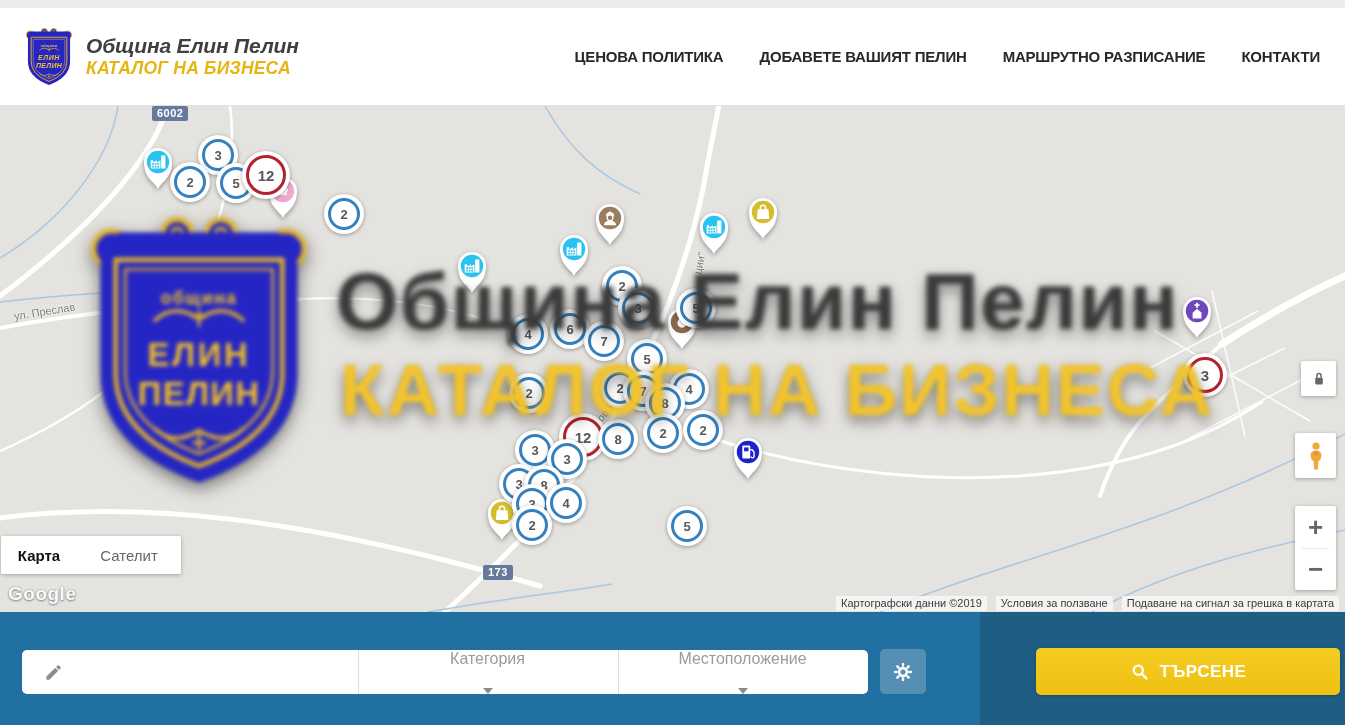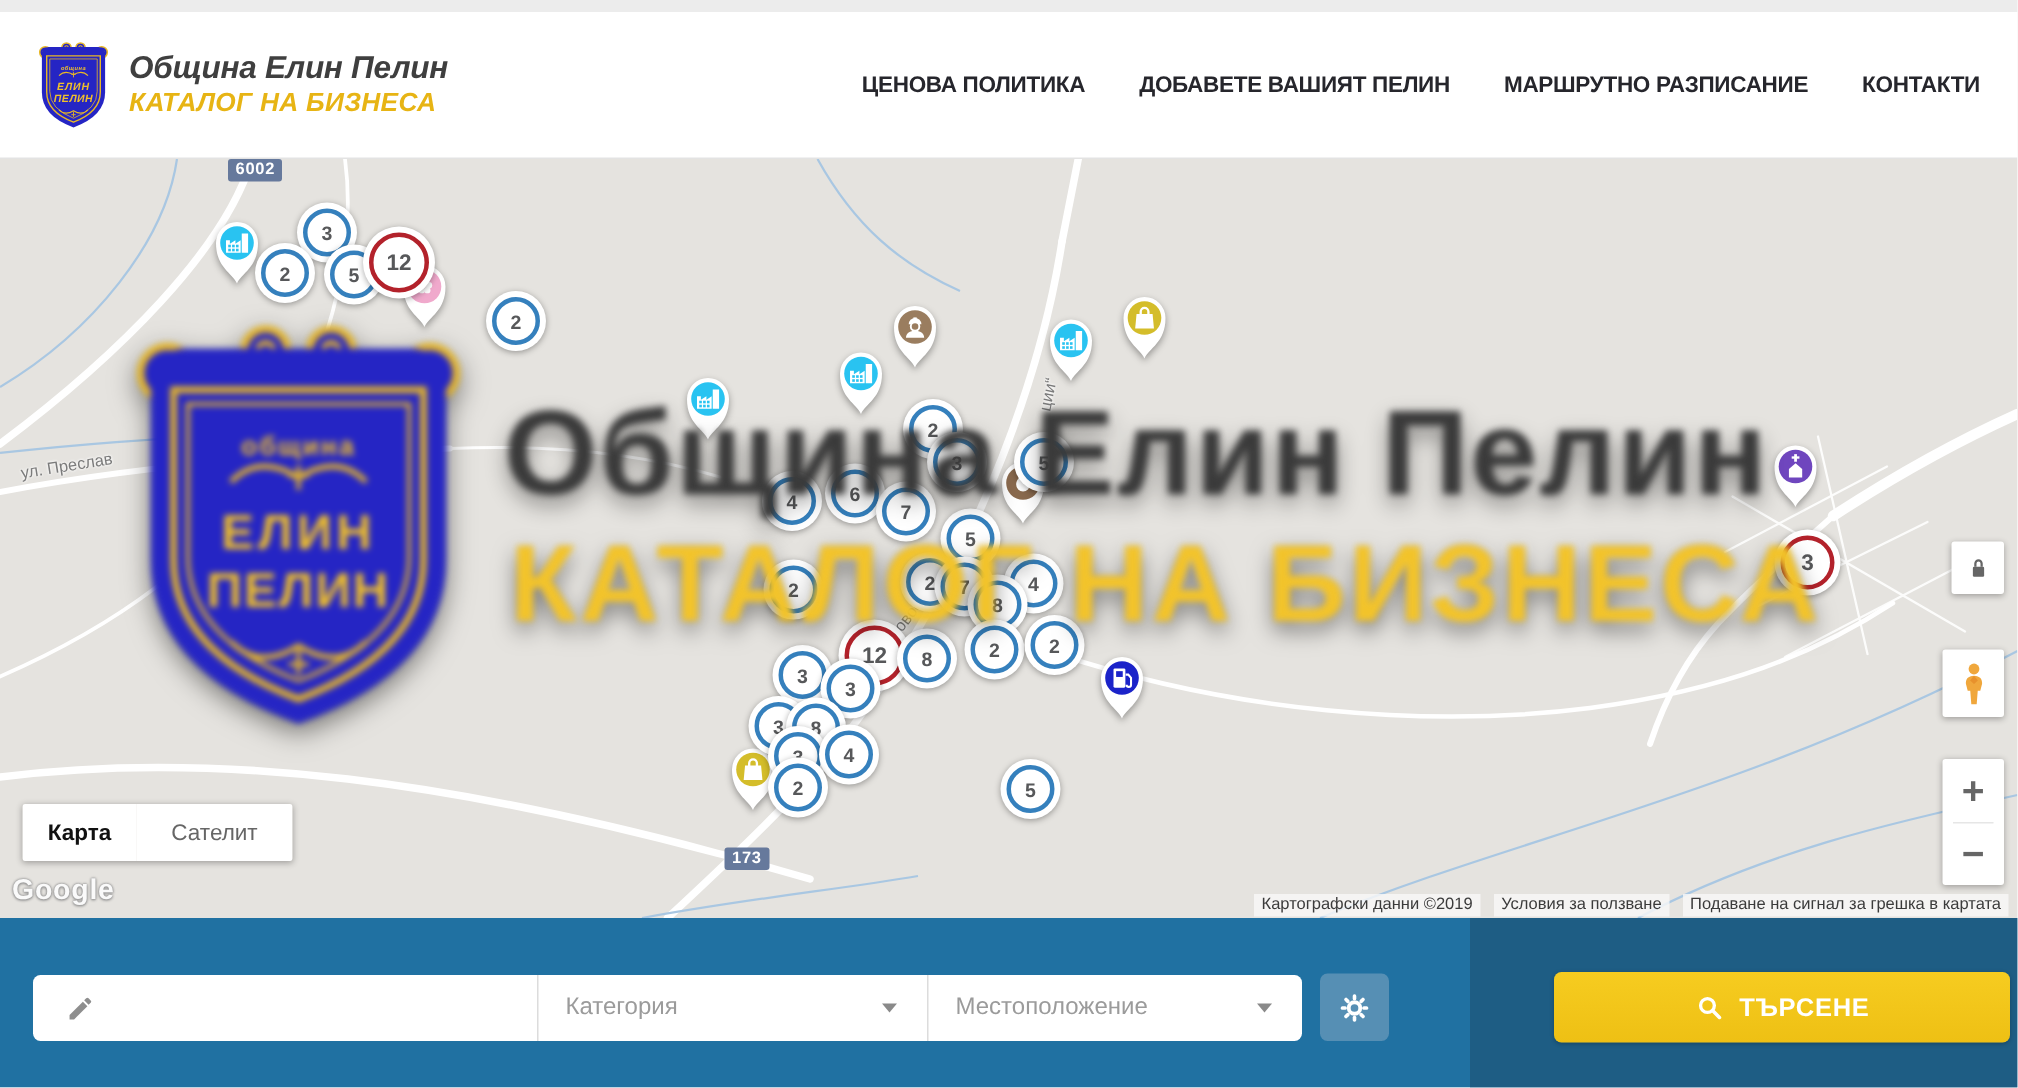--- a/index.html
+++ b/index.html
@@ -29,21 +29,21 @@
   .cluster::before { content:""; position:absolute; inset:4px; border-radius:50%; border:3px solid var(--ring); }
   .cluster span { position:relative; font-weight:700; color:#57585a; }
 
   
   #watermark { position:absolute; left:0; top:0; width:100%; height:100%; pointer-events:none; }
   #wm-crest { position:absolute; left:78px; top:106px; width:242px; height:280px; filter:blur(2.1px) drop-shadow(0 6px 9px rgba(0,0,0,.5)); }
   .wm-line1 { position:absolute; left:336px; top:150px; font-size:80px; font-weight:700; color:#3a3a3a; letter-spacing:1.5px; white-space:nowrap; filter:blur(2.4px) drop-shadow(0 6px 7px rgba(0,0,0,.45)); }
   .wm-line2 { position:absolute; left:340px; top:242px; font-size:73px; font-weight:700; color:#f2c32a; letter-spacing:2px; white-space:nowrap; filter:blur(2.2px) drop-shadow(0 6px 7px rgba(0,0,0,.5)); }
 
   
-  #maptype { position:absolute; left:15px; top:430px; display:flex; box-shadow:0 1px 4px rgba(0,0,0,.3); border-radius:2px; overflow:hidden; }
+  #maptype { position:absolute; left:1px; top:430px; display:flex; box-shadow:0 1px 4px rgba(0,0,0,.3); border-radius:2px; overflow:hidden; }
   #maptype button { border:none; background:#fff; height:38px; font-family:"Liberation Sans",sans-serif; font-size:15px; cursor:pointer; }
   #btn-map { width:76px; font-weight:700; color:#111; border-right:1px solid #ececec; }
   #btn-sat { width:104px; color:#666; }
   #google-logo { position:absolute; left:8px; top:477px; font-size:19px; font-weight:700; letter-spacing:0.5px; color:rgba(255,255,255,.95); text-shadow:0 0 1px #9a9a9a,0 0 2px #9a9a9a,0 1px 2px #888; text-decoration:none; }
   #attribution { position:absolute; right:6px; top:490px; display:flex; gap:9px; }
   #attribution span, #attribution a { background:rgba(248,248,248,.82); color:#3b3b3b; font-size:11px; padding:1px 5px 2px; text-decoration:none; white-space:nowrap; }
   .ctl-btn { position:absolute; background:#fff; box-shadow:0 1px 4px rgba(0,0,0,.3); border-radius:2px; border:none; display:flex; align-items:center; justify-content:center; cursor:pointer; }
   #lock-btn { left:1301px; top:255px; width:35px; height:35px; }
   #pegman-btn { left:1295px; top:327px; width:41px; height:45px; }
   #zoomctrl { position:absolute; left:1295px; top:400px; width:41px; height:84px; background:#fff; box-shadow:0 1px 4px rgba(0,0,0,.3); border-radius:2px; display:flex; flex-direction:column; }
@@ -52,21 +52,21 @@
 
   
   #bottombar { position:absolute; left:0; top:612px; width:1345px; height:113px; background:#2071a2; }
   #bottombar-right { position:absolute; left:980px; top:0; width:365px; height:113px; background:#1e5d84; }
   #searchbar { position:absolute; left:22px; top:38px; width:846px; height:44px; background:#fff; border-radius:5px; display:flex; align-items:stretch; }
   .sb-section { display:flex; align-items:center; position:relative; }
   #sb-keyword { width:336px; padding-left:22px; gap:14px; }
   #sb-keyword input { border:none; outline:none; font-size:16px; color:#555; width:250px; font-family:"Liberation Sans",sans-serif; }
   #sb-keyword input::placeholder { color:#9b9b9b; }
   .sb-divider { width:1px; background:#dcdcdc; margin:0; }
-  .sb-select { cursor:pointer; justify-content:space-between; padding:0 20px 0 18px; }
+  .sb-select { cursor:pointer; justify-content:space-between; padding:0 20px 0 18px;flex-direction:column; }
   #sb-category { width:259px; }
   #sb-location { width:249px; }
   .sb-select .sel-label { font-size:16px; color:#9b9b9b; }
   .caret { width:0; height:0; border-left:5px solid transparent; border-right:5px solid transparent; border-top:6px solid #8a8a8a; }
   #gear-btn { position:absolute; left:880px; top:37px; width:46px; height:45px; border:none; border-radius:5px; background:#568fb4; cursor:pointer; display:flex; align-items:center; justify-content:center; }
   #search-btn { position:absolute; left:1036px; top:36px; width:304px; height:47px; border:none; border-radius:5px; background:linear-gradient(#f6cc20,#eec014); color:#fff; font-size:17px; font-weight:700; letter-spacing:0.5px; cursor:pointer; display:flex; align-items:center; justify-content:center; gap:11px; font-family:"Liberation Sans",sans-serif; box-shadow:0 1px 3px rgba(0,0,0,.25); }
 
   .crest-text { font-family:"Liberation Sans",sans-serif; font-weight:700; fill:#f0c02a; }
 </style>
 </head>

